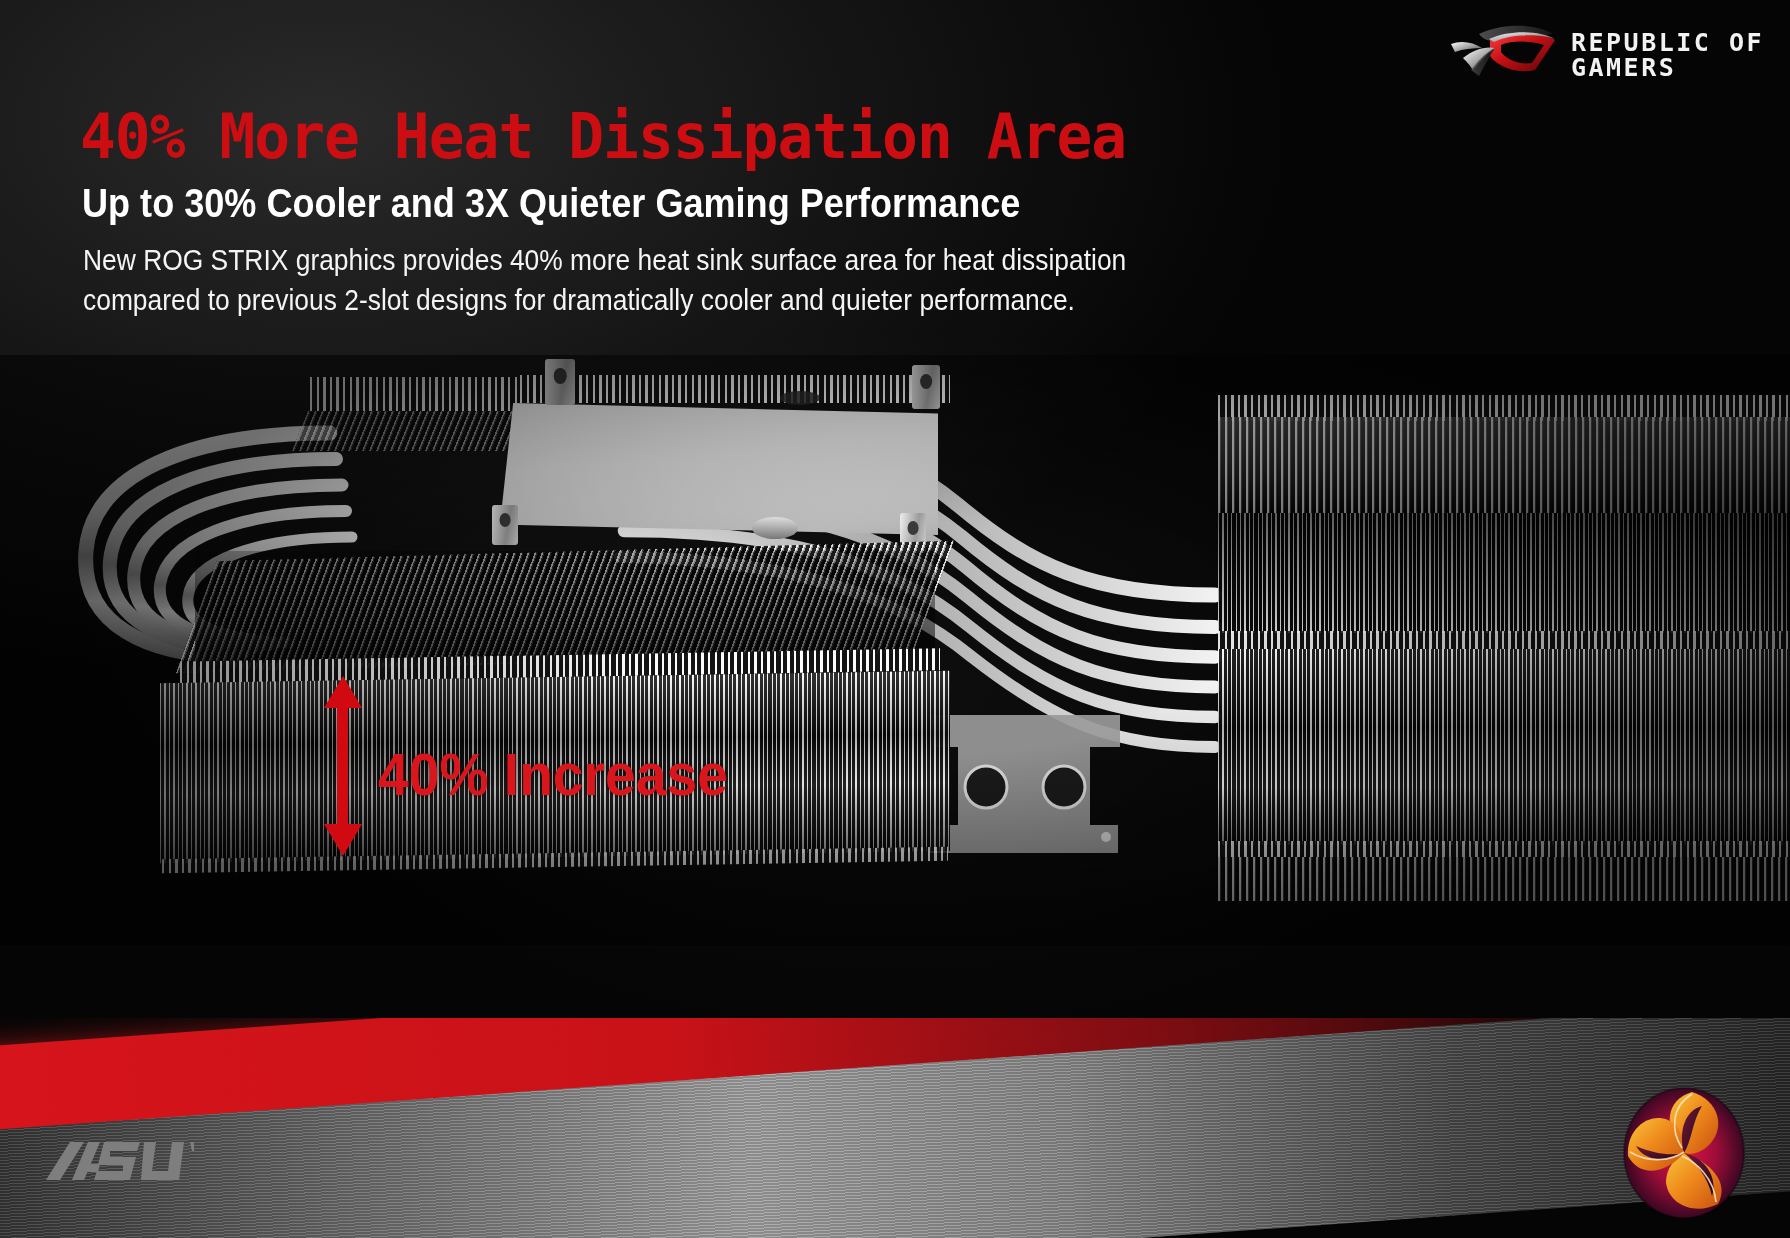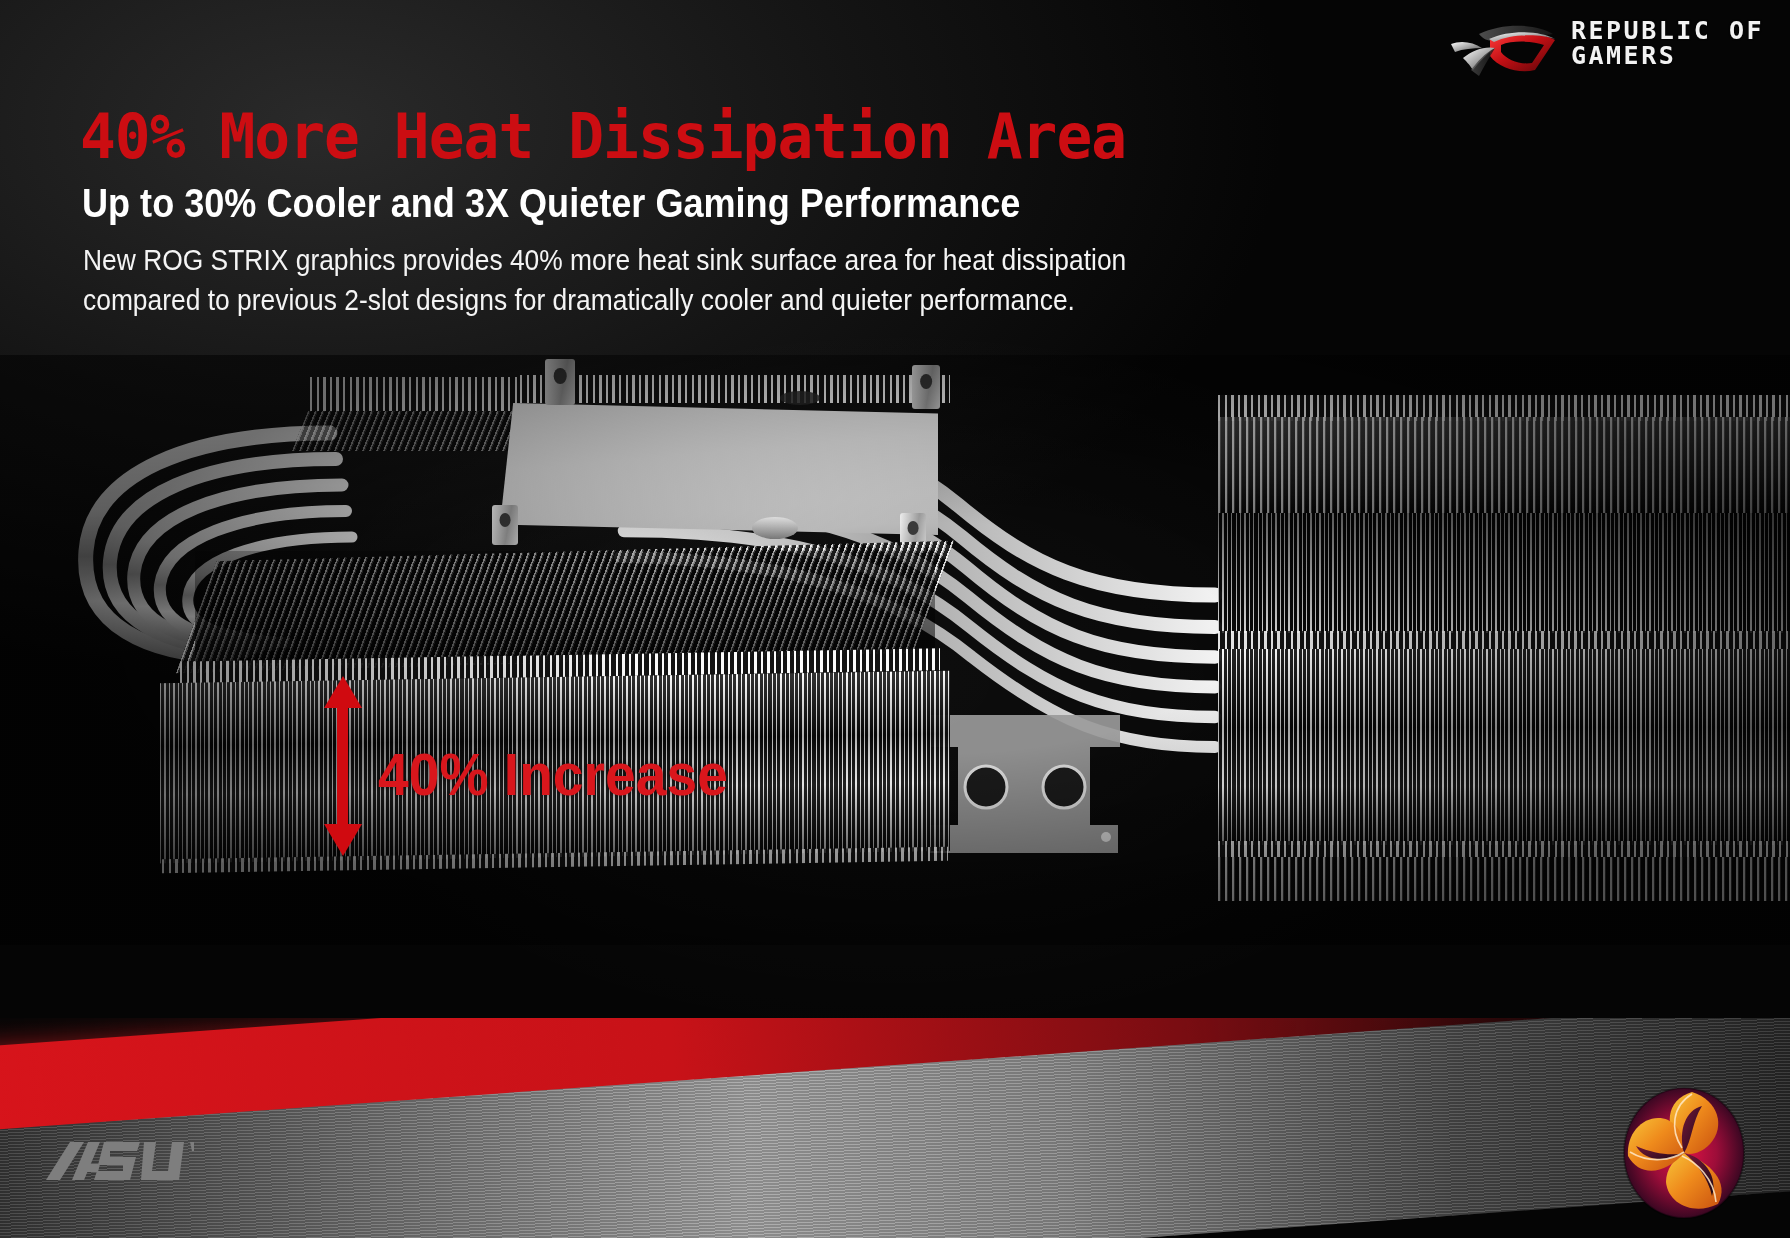--- a/index.html
+++ b/index.html
@@ -7,21 +7,21 @@
 
   .slide{position:relative;width:1790px;height:1238px;overflow:hidden;
     background:
       radial-gradient(ellipse 1200px 700px at 18% 10%, #2a2a2a 0%, #141414 45%, #050505 80%),
       linear-gradient(160deg,#1d1d1d 0%,#0c0c0c 55%,#000 100%);
   }
   .slide::after{content:"";position:absolute;inset:0;pointer-events:none;
     background:radial-gradient(ellipse 900px 520px at 50% 55%, rgba(255,255,255,.035) 0%, rgba(0,0,0,0) 70%);}
 
   
-  .rog-header{position:absolute;right:26px;top:18px;display:flex;align-items:flex-start;gap:14px;z-index:30;}
+  .rog-header{position:absolute;right:26px;top:18px;display:flex;align-items:flex-end;gap:14px;z-index:30;}
   .rog-mark{width:108px;height:62px;position:relative;}
   .rog-text{display:flex;flex-direction:column;line-height:1.0;}
   .rog-text span{color:#f2f2f2;font-family:"DejaVu Sans Mono",monospace;font-weight:bold;
     font-size:25px;letter-spacing:2.5px;text-shadow:0 0 2px rgba(0,0,0,.9);}
 
   
   .headline{position:absolute;left:80px;top:100px;z-index:25;
     font-family:"DejaVu Sans Mono",monospace;font-weight:bold;
     font-size:62px;letter-spacing:-1px;color:#cc0d12;
     transform:scaleX(.96);transform-origin:left center;white-space:nowrap;}

